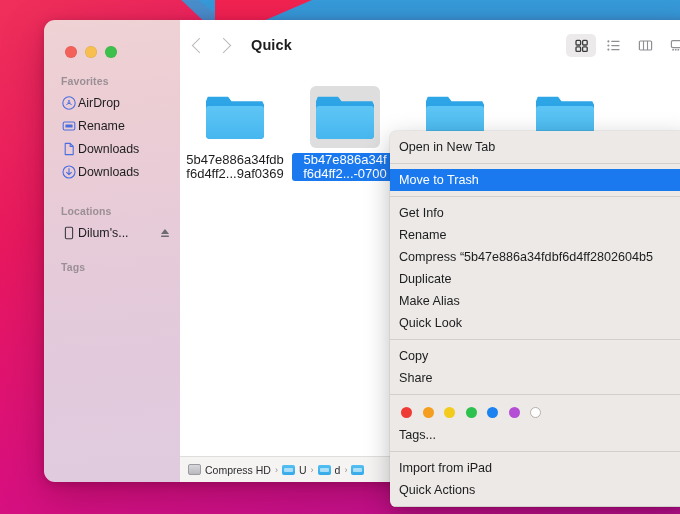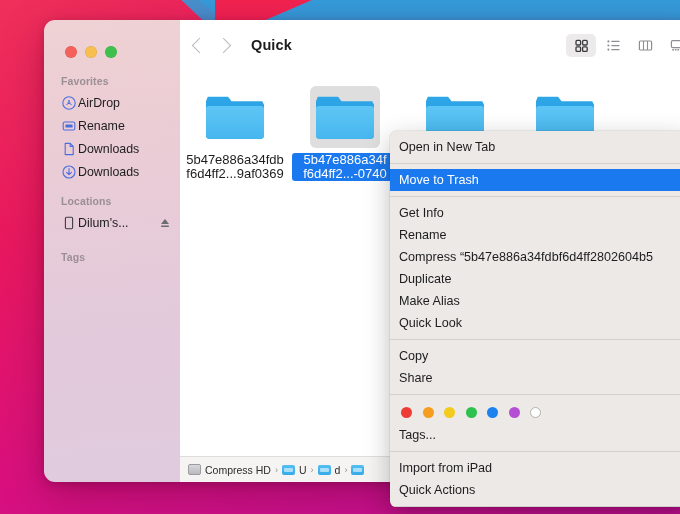--- a/index.html
+++ b/index.html
@@ -354,21 +354,21 @@
               <svg width="14" height="14" viewBox="0 0 14 14">
                   <circle cx="7" cy="7" r="6" fill="none" stroke="#4a6ee0" stroke-width="1.1"></circle>
                   <path d="M7 3.6v6M4.6 7.3 7 9.7 9.4 7.3" fill="none" stroke="#4a6ee0" stroke-width="1.1" stroke-linecap="round" stroke-linejoin="round"></path>
                 </svg>
             </span>
             <span class="sb-label">Downloads</span>
           </div>
         </div>
 
 
-        <div class="sb-group" style="margin-top:12px;">
+        <div class="sb-group" style="margin-top:22px;">
           <div class="sb-group-title">Locations</div>
           <div class="sb-item">
             <span class="sb-icon">
               <svg width="14" height="14" viewBox="0 0 14 14">
                   <rect x="3.4" y="1.2" width="7.2" height="11.6" rx="1.2" fill="none" stroke="#3c3c42" stroke-width="1.1"></rect>
                 </svg>
             </span>
             <span class="sb-label">Dilum's...</span>
             <span class="sb-trailing">
               <svg width="12" height="12" viewBox="0 0 12 12">
@@ -447,21 +447,21 @@
 
           <div class="file-cell selected">
             <div class="icon-wrap">
               <div class="folder">
                   <div class="folder-back"></div>
                   <div class="folder-front"></div>
                 </div>
             </div>
             <div class="file-label">
               <span>5b47e886a34f</span><br>
-              <span>f6d4ff2...-0740</span>
+              <span>f6d4ff2...-0700</span>
             </div>
           </div>
 
           <div class="file-cell">
             <div class="icon-wrap">
               <div class="folder">
                   <div class="folder-back"></div>
                   <div class="folder-front"></div>
                 </div>
             </div>

